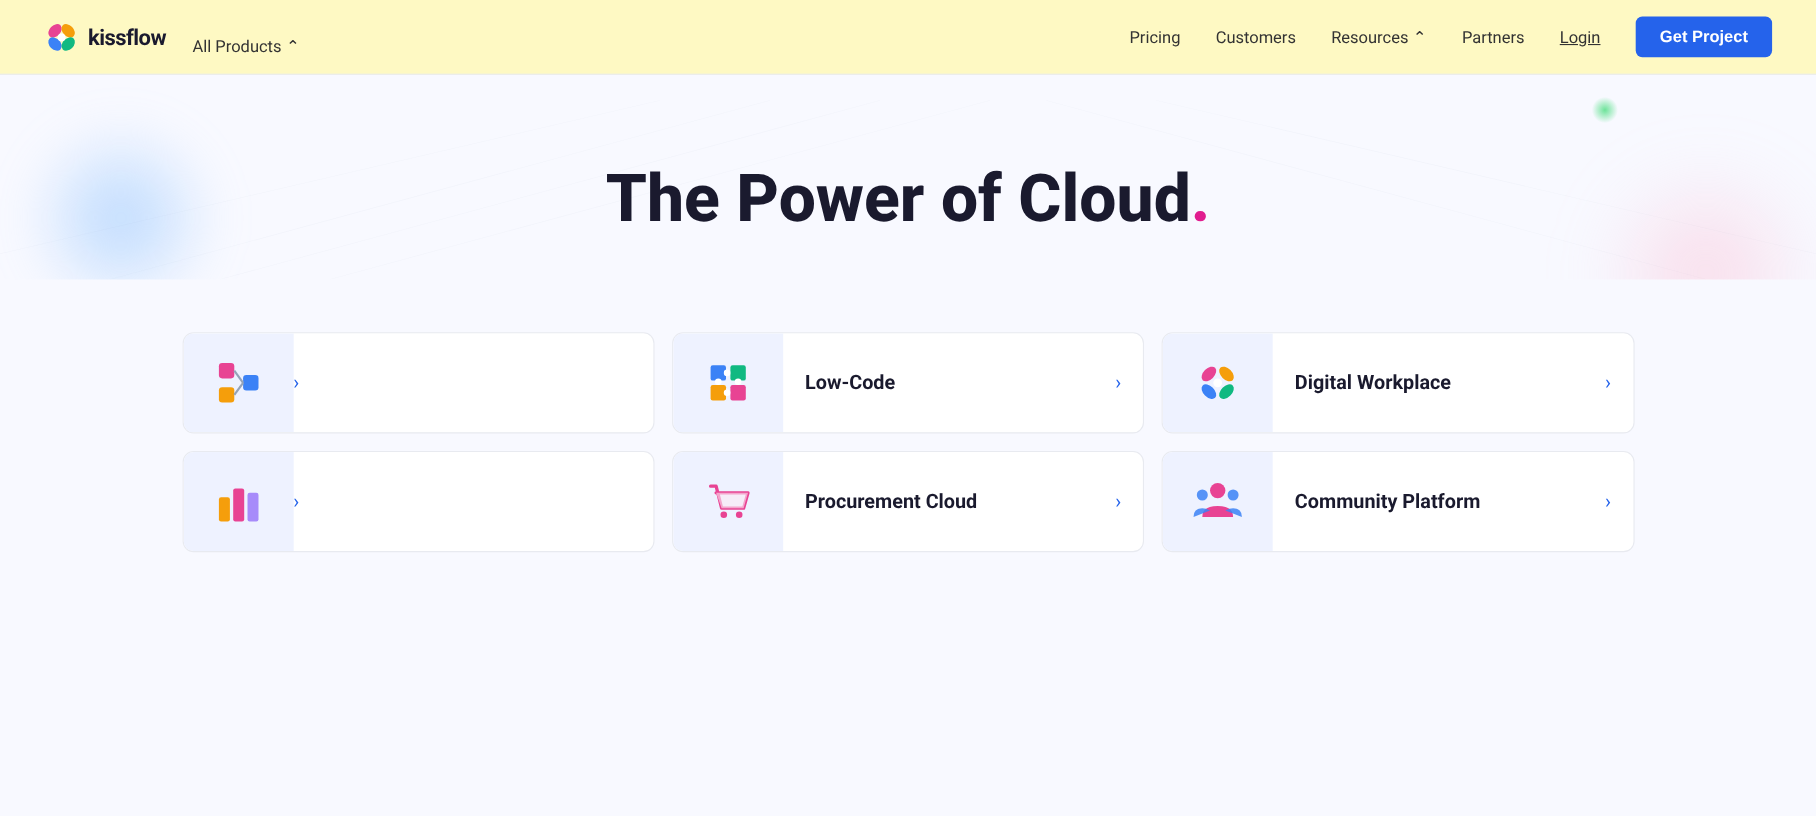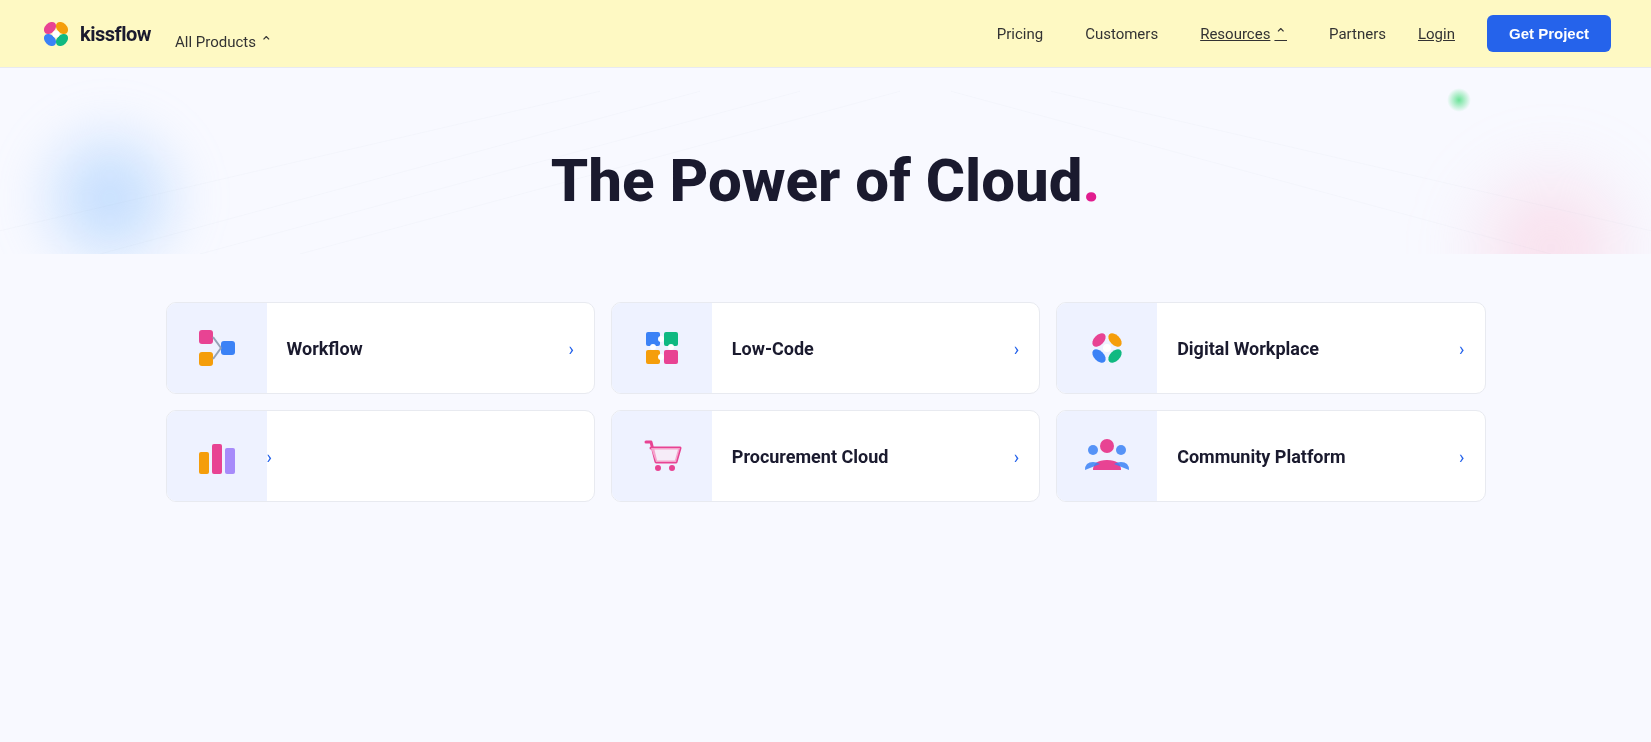--- a/index.html
+++ b/index.html
@@ -51,27 +51,25 @@
       margin-left: auto;
       display: flex;
       align-items: center;
       gap: 32px;
     }
     .nav-link {
       font-size: 15px;
       color: #333;
       text-decoration: none;
       cursor: pointer;
-      margin-left: 10px;
     }
     .nav-link-with-arrow {
       display: flex;
       align-items: center;
       gap: 4px;
-      text-decoration: underline;
     }
     .nav-login {
       font-size: 15px;
       color: #333;
       cursor: pointer;
     }
     .btn-get-started {
       background: #2563eb;
       color: #fff;
       border: none;
@@ -248,21 +246,20 @@
   <div class="product-card">
     <div class="product-icon-box">
       <svg viewBox="0 0 48 48">
         <rect x="6" y="6" width="14" height="14" rx="3" fill="#e84393"></rect>
         <rect x="6" y="28" width="14" height="14" rx="3" fill="#f59e0b"></rect>
         <rect x="28" y="17" width="14" height="14" rx="3" fill="#3b82f6"></rect>
         <line x1="20" y1="13" x2="28" y2="24" stroke="#94a3b8" stroke-width="2"></line>
         <line x1="20" y1="35" x2="28" y2="24" stroke="#94a3b8" stroke-width="2"></line>
       </svg>
     </div>
-    <div class="product-info">Workflow</div>
     <div class="product-arrow">›</div>
   </div>
 
   <div class="product-card">
     <div class="product-icon-box">
       <svg viewBox="0 0 48 48">
 
         <rect x="8" y="8" width="14" height="14" rx="2" fill="#3b82f6"></rect>
         <rect x="26" y="8" width="14" height="14" rx="2" fill="#10b981"></rect>
         <rect x="8" y="26" width="14" height="14" rx="2" fill="#f59e0b"></rect>

